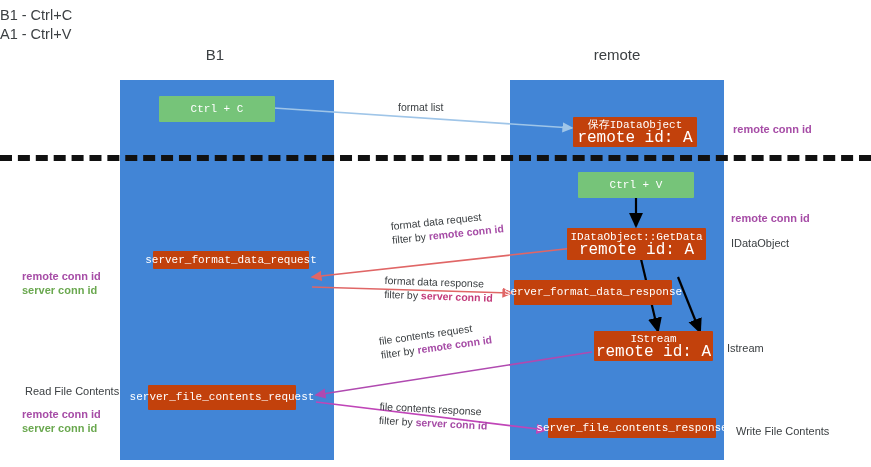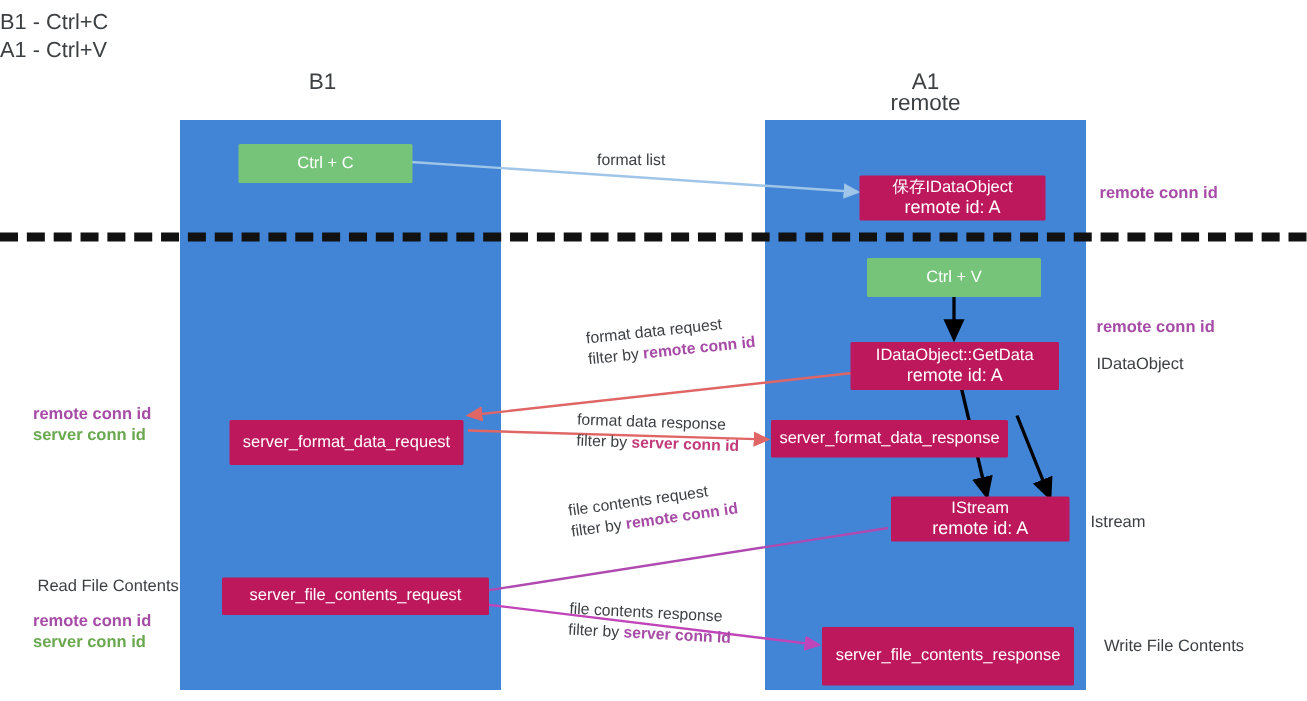--- a/index.html
+++ b/index.html
@@ -17,24 +17,25 @@
     font-size:14.5px;line-height:19px;color:#3c4043;
   }
   .colhead{
     position:absolute;text-align:center;font-size:15px;line-height:13.5px;color:#3c4043;
   }
   .node{
     position:absolute;border-radius:1px;
     display:flex;flex-direction:column;align-items:center;justify-content:center;
     color:#ffffff;font-size:11px;line-height:13px;text-align:center;
     box-sizing:border-box;
+    font-family:Liberation Mono, monospace;
   }
-  .node.orange{background:#be185d;}
+  .node.orange{background:#c2410c;}
   .node.green{background:#76c479;}
-  .node .l2{font-size:12px;}
+  .node .l2{font-size:16px;}
   .sidelab{position:absolute;font-size:11px;line-height:14px;}
   .sidelab.purple{color:#a64ca6;font-weight:bold;}
   .sidelab.green{color:#6aa84f;font-weight:bold;}
   .sidelab.dark{color:#3c4043;}
   .edgelab{
     position:absolute;font-size:10.5px;line-height:14px;color:#3c4043;white-space:nowrap;
     transform-origin:0 0;
   }
   .edgelab b.purple{color:#a64ca6;}
   .edgelab b.pink{color:#c23a7a;}
@@ -49,21 +50,20 @@
 
   <div class="title">
     <div>B1 - Ctrl+C</div>
     <div>A1 - Ctrl+V</div>
   </div>
 
   <div class="colhead" style="left:145px;top:48px;width:140px;">
     <div>B1</div>
   </div>
   <div class="colhead" style="left:547px;top:48px;width:140px;">
-    <div>A1</div>
     <div>remote</div>
   </div>
 
   <div class="lane" style="left:120px;top:80px;width:214px;height:380px;"></div>
   <div class="lane" style="left:510px;top:80px;width:214px;height:380px;"></div>
 
   <svg class="wires">
     <defs>
       <marker id="ah-blue" markerWidth="7" markerHeight="7" refX="6" refY="3.2" orient="auto">
         <path d="M0,0 L7,3.2 L0,6.4 z" fill="#9fc5e8"></path>
@@ -112,38 +112,38 @@
 
   <div class="node green" style="left:578px;top:172px;width:116px;height:26px;align-items:center;">
     <div>Ctrl + V</div>
   </div>
 
   <div class="node orange" style="left:567px;top:228px;width:139px;height:32px;">
     <div>IDataObject::GetData</div>
     <div class="l2">remote id: A</div>
   </div>
 
-  <div class="node orange" style="left:153px;top:280px;width:156px;height:30px;">
+  <div class="node orange" style="left:153px;top:251px;width:156px;height:18px;">
     <div>server_format_data_request</div>
   </div>
 
   <div class="node orange" style="left:514px;top:280px;width:158px;height:25px;text-align:right;">
     <div>server_format_data_response</div>
   </div>
 
   <div class="node orange" style="left:594px;top:331px;width:119px;height:30px;">
     <div>IStream</div>
     <div class="l2">remote id: A</div>
   </div>
 
-  <div class="node orange" style="left:148px;top:385px;width:178px;height:25px;">
+  <div class="node orange" style="left:148px;top:385px;width:148px;height:25px;">
     <div>server_file_contents_request</div>
   </div>
 
-  <div class="node orange" style="left:548px;top:418px;width:168px;height:39px;">
+  <div class="node orange" style="left:548px;top:418px;width:168px;height:20px;">
     <div>server_file_contents_response</div>
   </div>
 
   <div class="edgelab" style="left:398px;top:100px;">
     <span>format list</span>
   </div>
 
   <div class="edgelab" style="left:390px;top:219px;transform:rotate(-6deg);">
     <div>format data request</div>
     <div>

